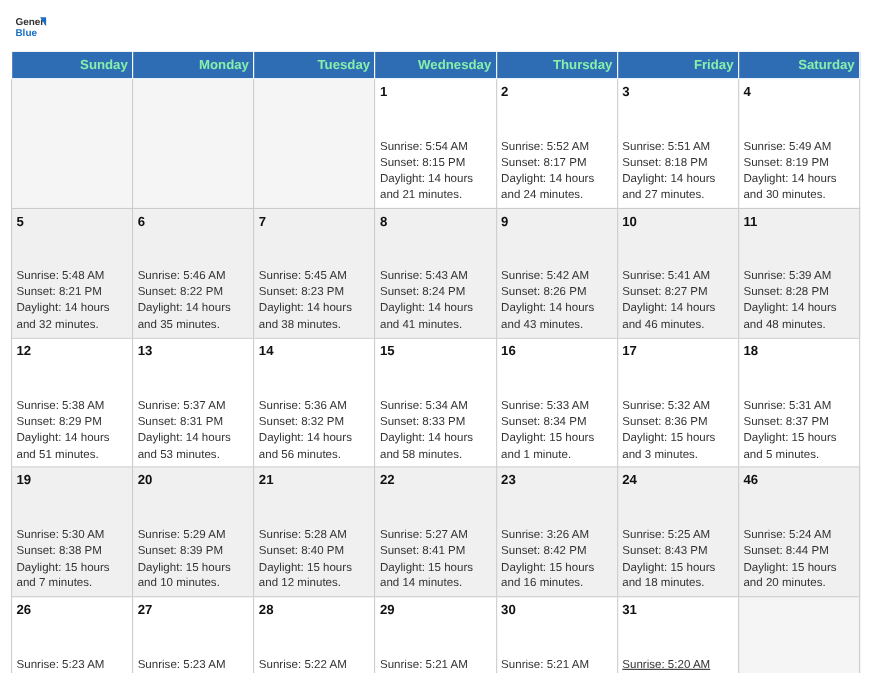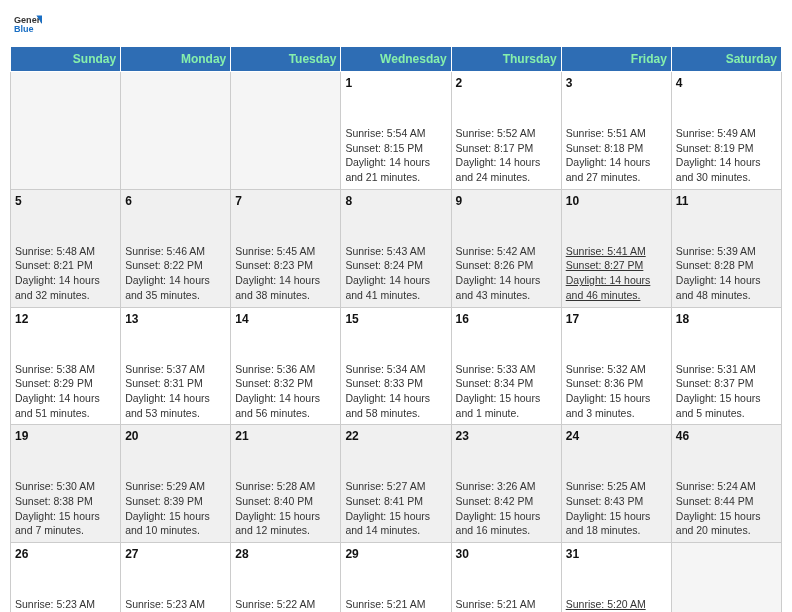--- a/index.html
+++ b/index.html
@@ -172,21 +172,21 @@
         </td>
         <td>
           <div class="day-number">9</div>
           <div class="day-info" style="white-space: pre-line;">Sunrise: 5:42 AM
 Sunset: 8:26 PM
 Daylight: 14 hours
 and 43 minutes.</div>
         </td>
         <td>
           <div class="day-number">10</div>
-          <div class="day-info" style="white-space: pre-line; text-decoration: underline;">Sunrise: 5:41 AM
+          <div class="day-info" style="white-space: pre-line;">Sunrise: 5:41 AM
 Sunset: 8:27 PM
 Daylight: 14 hours
 and 46 minutes.</div>
         </td>
         <td>
           <div class="day-number">11</div>
           <div class="day-info" style="white-space: pre-line;">Sunrise: 5:39 AM
 Sunset: 8:28 PM
 Daylight: 14 hours
 and 48 minutes.</div>

